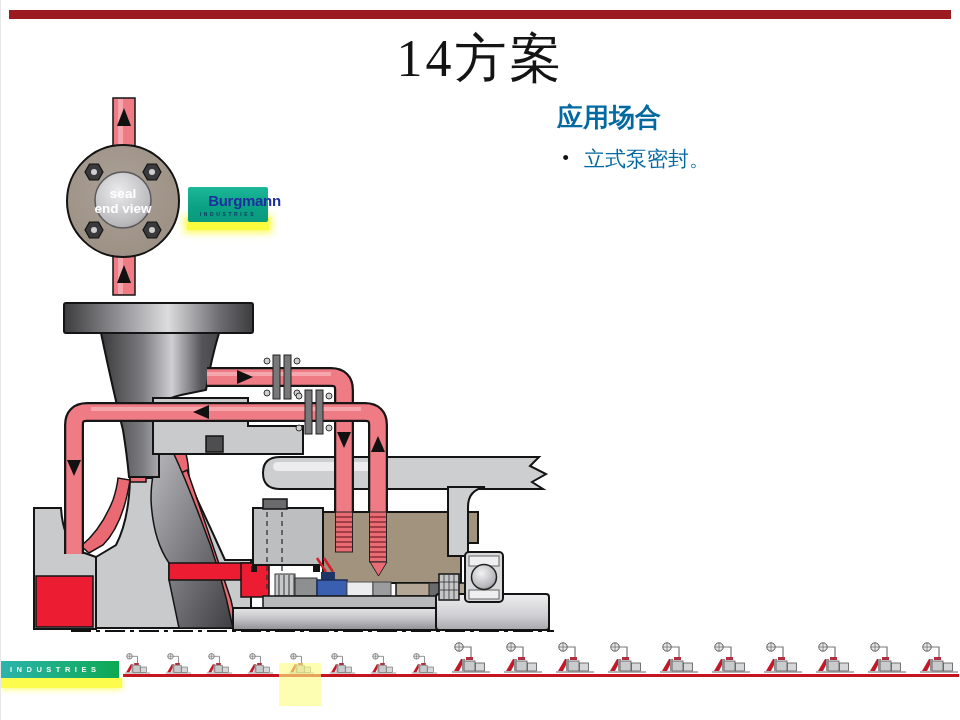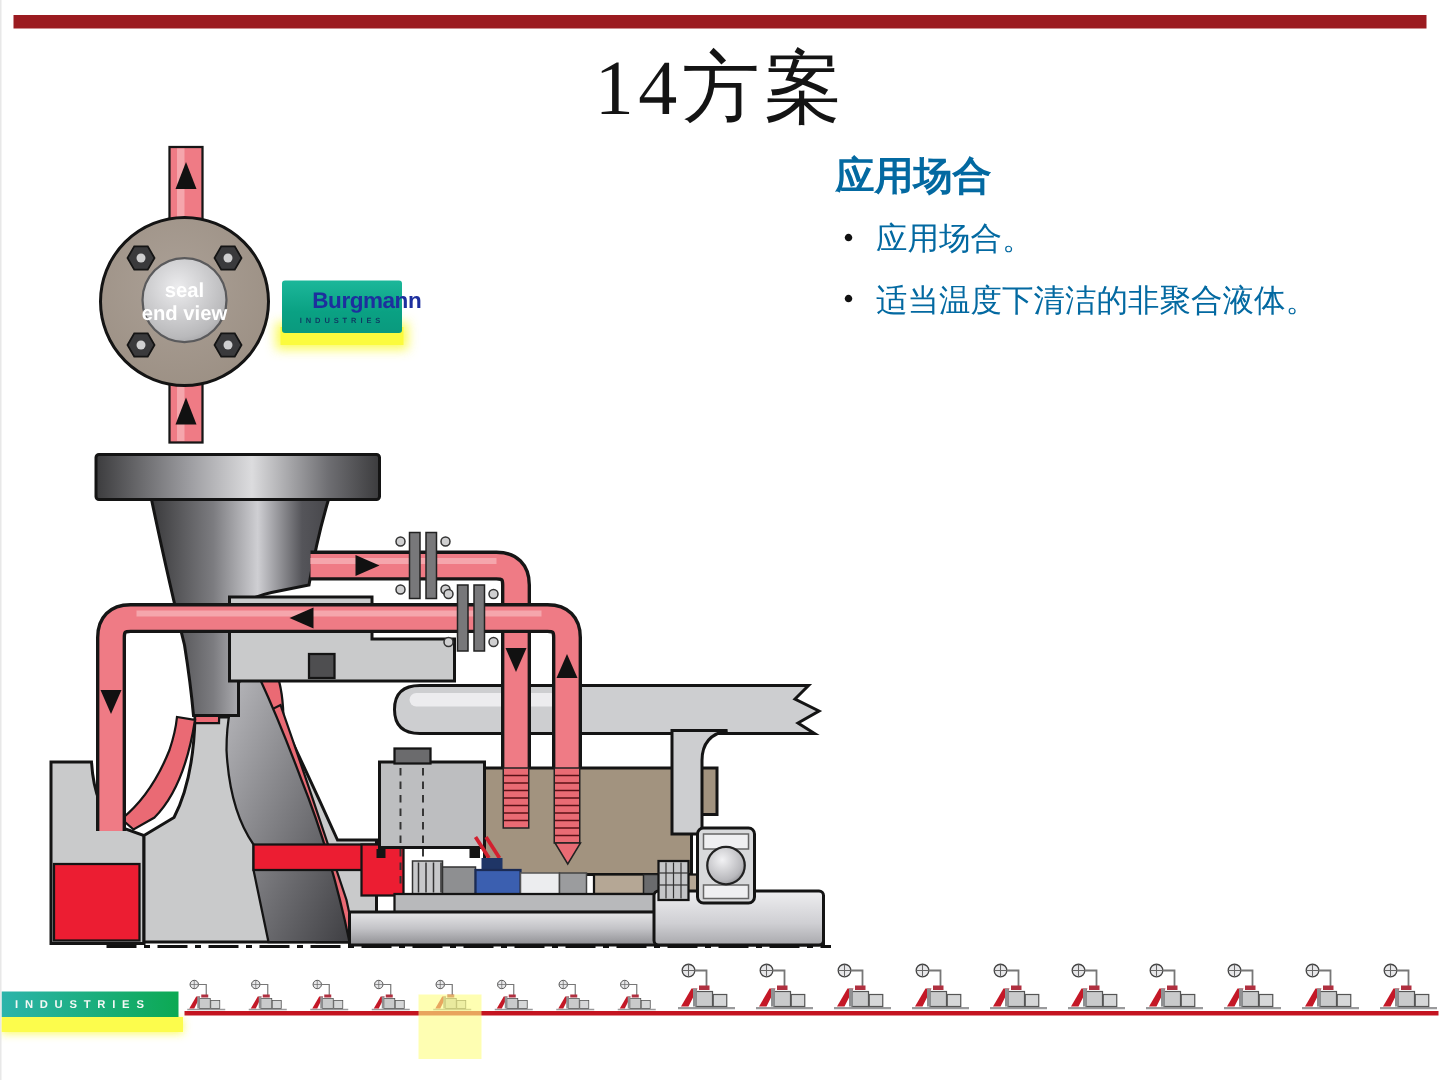--- a/index.html
+++ b/index.html
@@ -46,22 +46,21 @@
 
 <div class="slide">
 
   <div class="top-rule"></div>
 
   <div class="page-title">14方案</div>
 
   <div class="app-block">
     <h2>应用场合</h2>
     <ul>
-        <li>应用场合。</li>
-        <li>适当温度下清洁的非聚合液体。</li>
+        <li>立式泵密封。</li>
       </ul>
   </div>
 
   <div class="burgmann-glow"></div>
   <div class="burgmann">
     <span class="brand">Burgmann</span>
     <span class="sub">INDUSTRIES</span>
   </div>
 
   <svg class="diagram-svg" viewBox="0 95 960 565">

